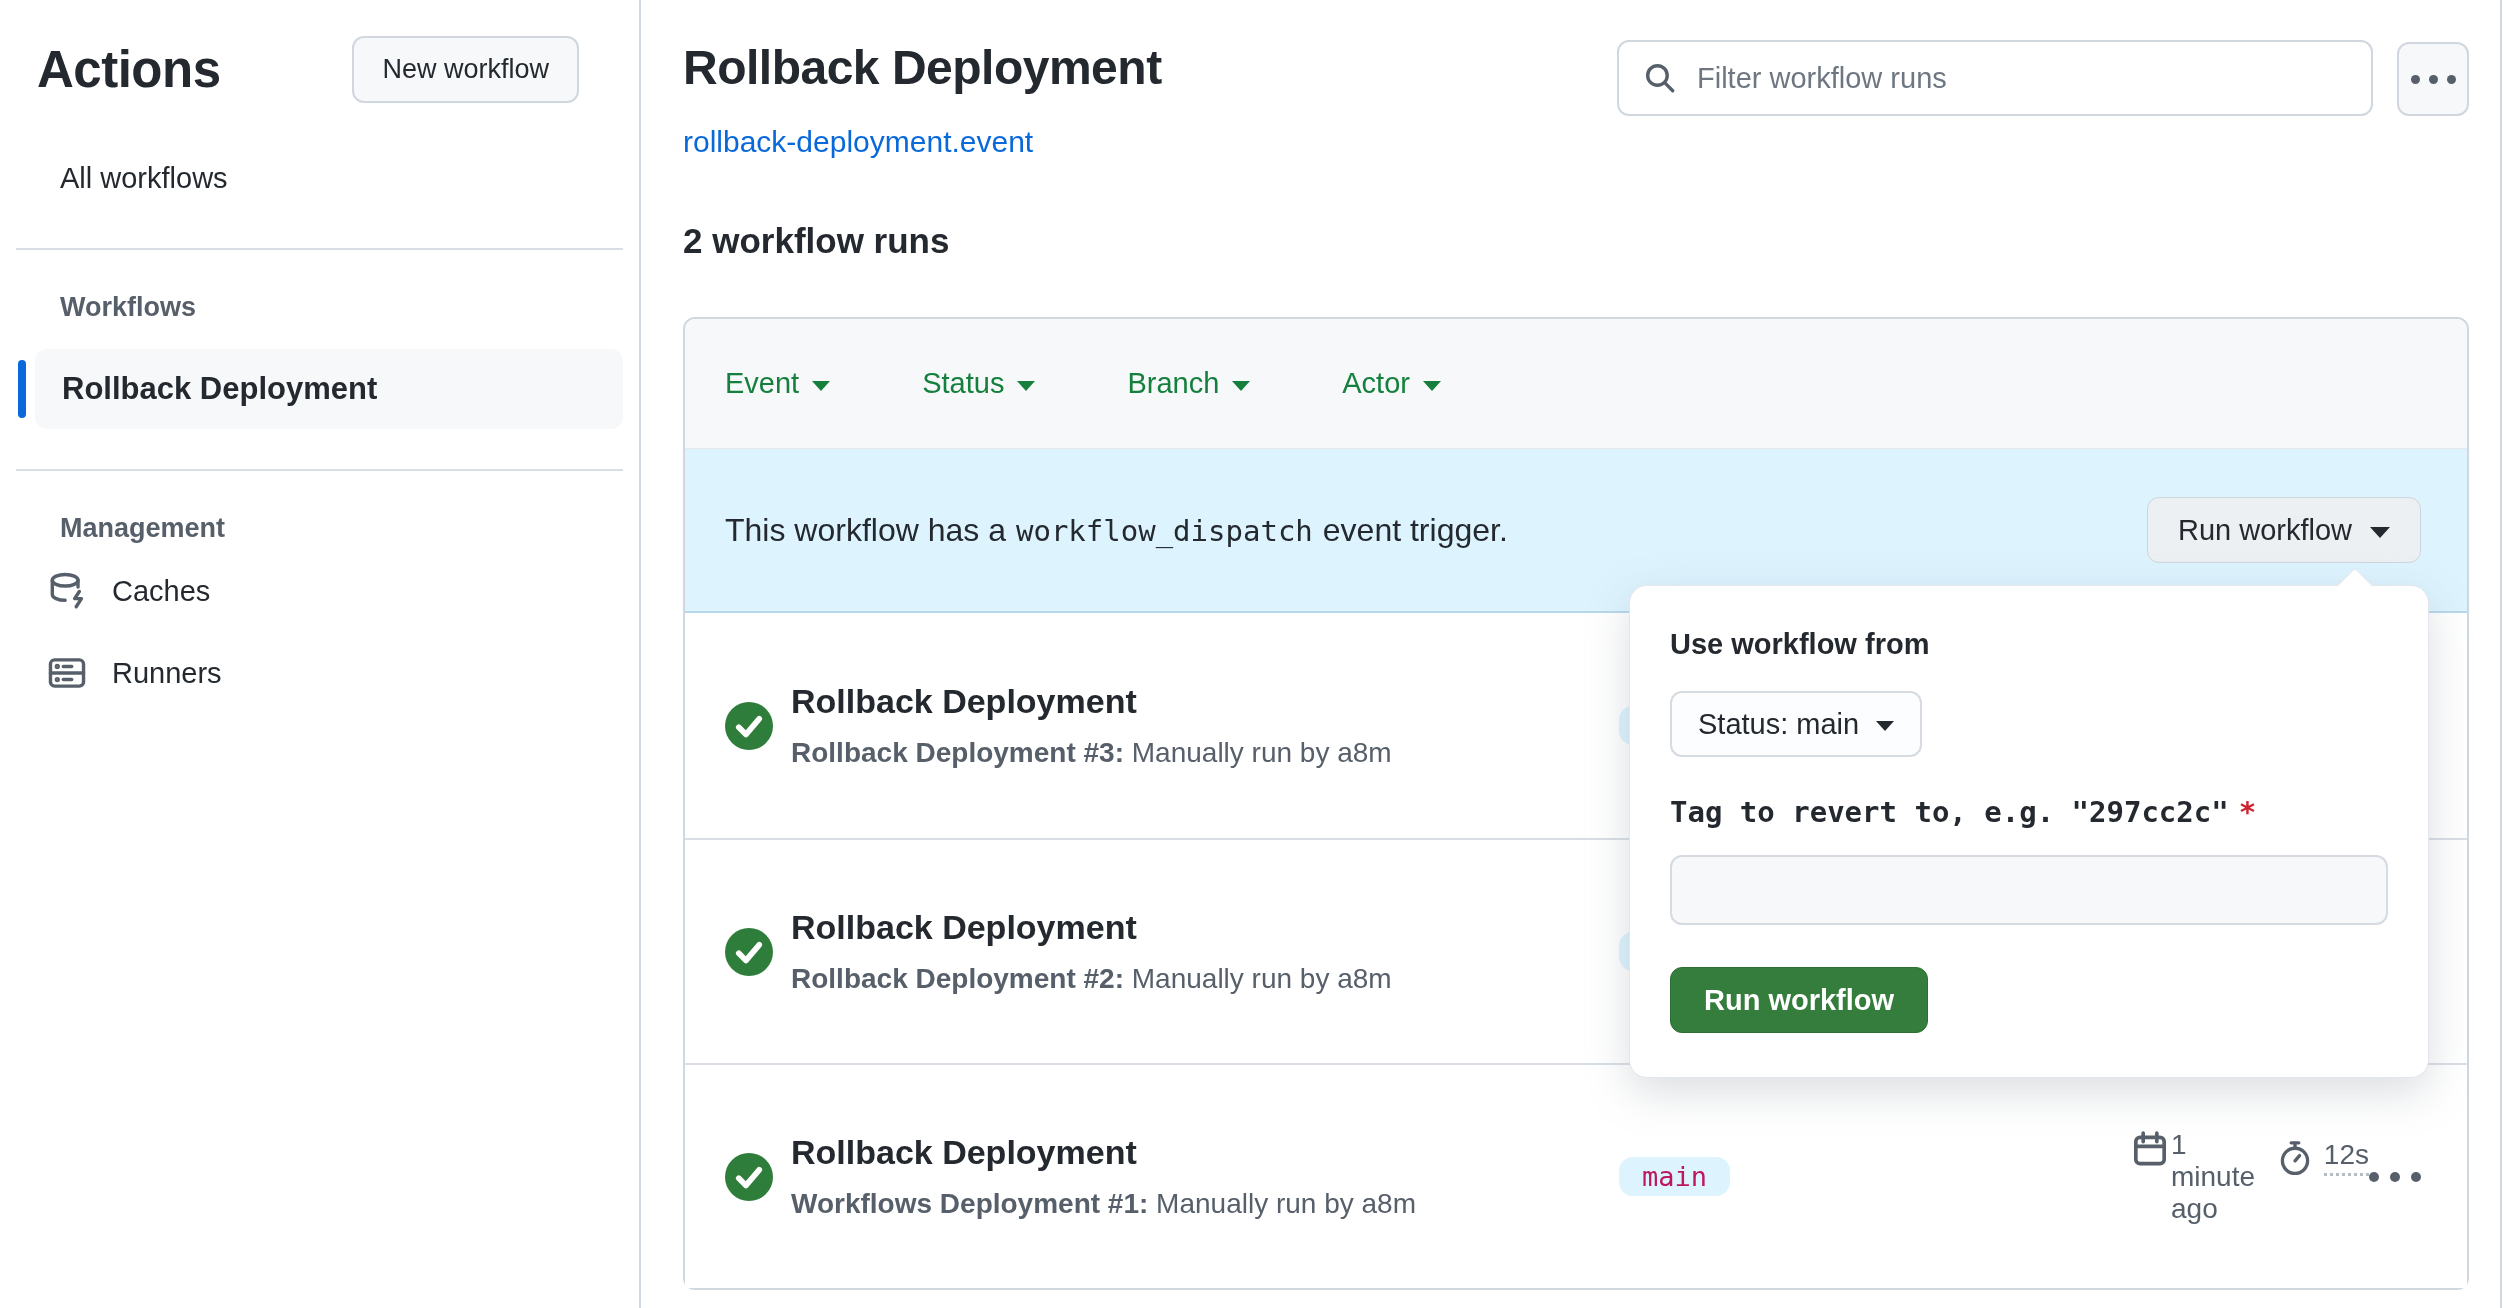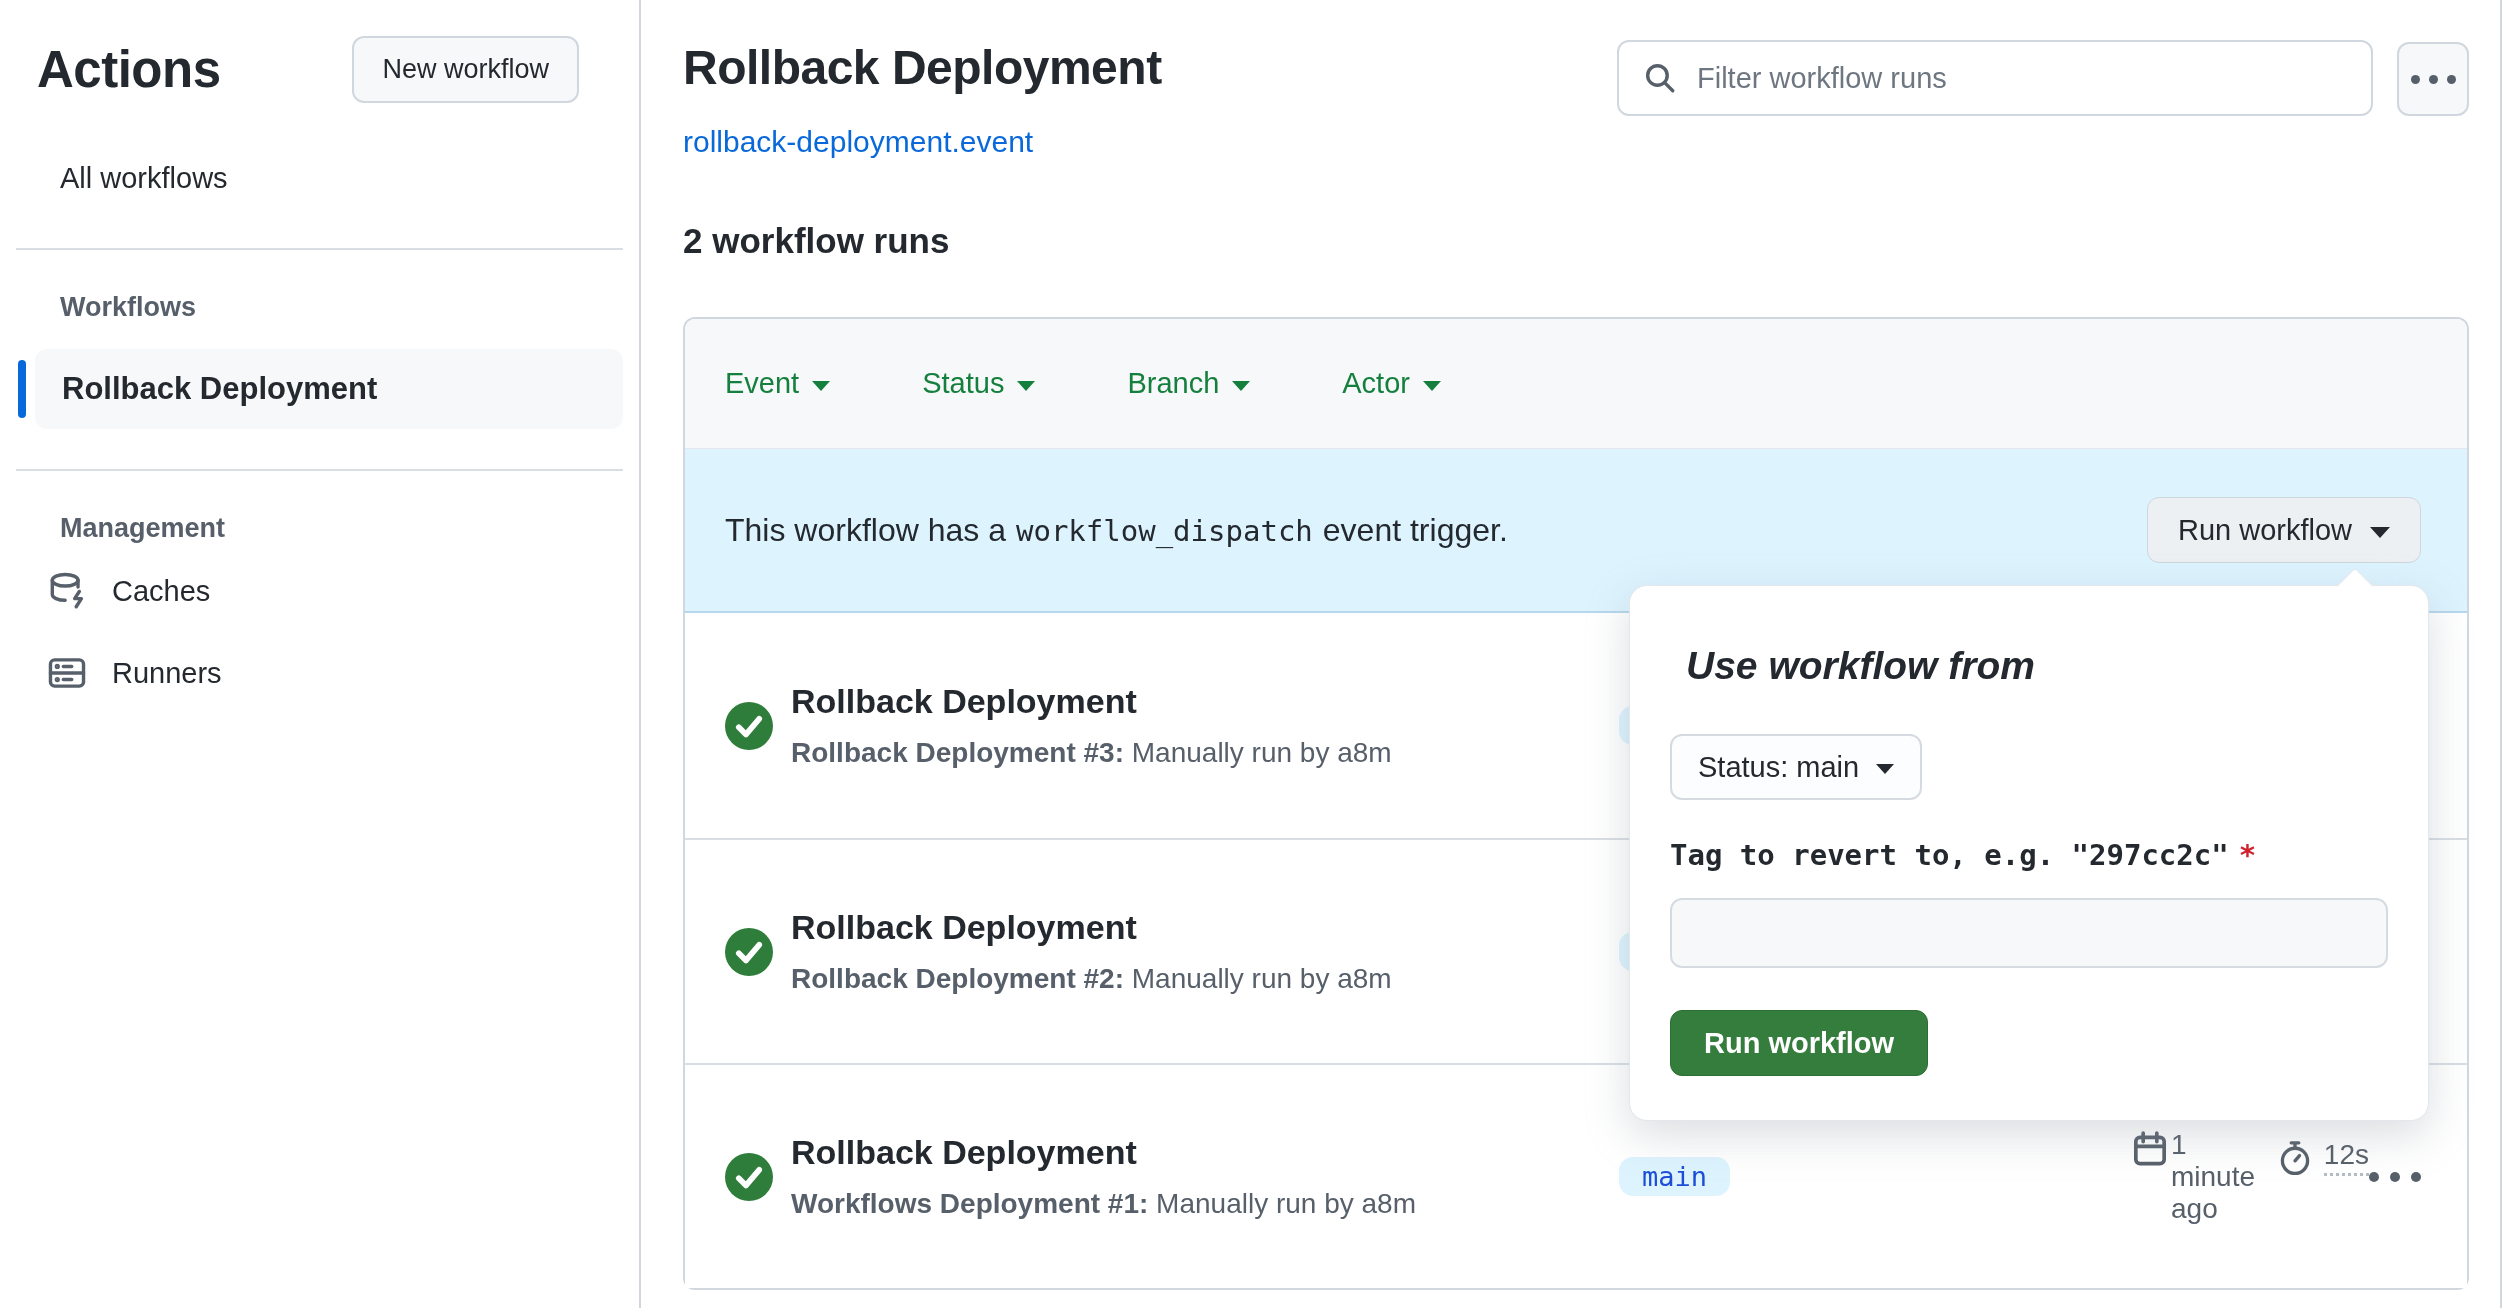--- a/index.html
+++ b/index.html
@@ -75,21 +75,21 @@
 
   .run-row { display:flex; align-items:center; height:225px; padding:0 46px 0 40px; background:#fff; }
   .run-row + .run-row { border-top:2px solid #d8dee4; }
   .run-row:last-child { border-radius:0 0 10px 10px; }
   .status-icon { width:48px; height:48px; flex:0 0 48px; }
   .run-text { margin-left:18px; width:828px; }
   .run-title { display:block; font-size:34px; font-weight:700; color:#24292f; text-decoration:none; margin-bottom:16px; }
   .run-sub { font-size:28px; color:#57606a; }
   .run-sub .strong { font-weight:700; }
   .branch-col { width:510px; }
-  .branch-badge { display:inline-block; font-family:"DejaVu Sans Mono",monospace; font-size:27px; color:#1d4ed8; background:#ddf4ff; padding:4px 23px; border-radius:14px; cursor:pointer; }
+  .branch-badge { display:inline-block; font-family:"DejaVu Sans Mono",monospace; font-size:27px; color:#be185d; background:#ddf4ff; padding:4px 23px; border-radius:14px; cursor:pointer; }
   .run-meta { width:240px; font-size:28px; color:#57606a; display:flex; flex-direction:row; align-items:flex-start; }
   .run-meta svg { stroke:#57606a; fill:none; stroke-width:1.4; stroke-linecap:round; stroke-linejoin:round; }
   .meta-cal svg { width:42px; height:42px; }
   .meta-time { margin-top:0px; }
   .meta-duration { display:flex; align-items:center; gap:10px; margin-top:10px; }
   .meta-duration svg { width:38px; height:38px; }
   .duration-text { border-bottom:3px dotted #b4bcc4; padding-bottom:2px; }
   .kebab-btn { margin-left:auto; width:52px; height:48px; background:none; border:none; display:flex; align-items:center; justify-content:center; gap:11px; }
   .kebab-btn .dot { width:10px; height:10px; }
 
@@ -97,21 +97,21 @@
   .dispatch-panel {
     position:absolute; z-index:5; left:944px; top:266px; width:800px;
     background:#fff; border:1px solid #e3e6ea; border-radius:18px;
     box-shadow:0 14px 44px rgba(140,149,159,0.32); padding:42px 40px 44px;
   }
   .panel-caret {
     position:absolute; top:-13px; left:712px; width:26px; height:26px;
     background:#fff; border-left:1px solid #e3e6ea; border-top:1px solid #e3e6ea;
     transform:rotate(45deg); border-radius:3px 0 0 0;
   }
-  .panel-heading { font-size:39px; font-weight:700; margin:16px;font-style:italic; }
+  .panel-heading { font-size:29px; font-weight:700; margin:0; }
   .branch-select {
     margin-top:30px; height:66px; padding:0 26px; background:#fcfdfe;
     border:2px solid #d5dbe1; border-radius:12px; font-size:29px; color:#24292f;
     display:inline-flex; align-items:center; gap:17px;
   }
   .tag-label { display:block; margin-top:38px; font-size:29px; font-weight:700; font-family:"DejaVu Sans Mono",monospace; }
   .required-mark { color:#cf222e; margin-left:10px; }
   .tag-input {
     margin-top:26px; width:100%; height:70px; background:#f6f8fa;
     border:2px solid #d5dbe1; border-radius:12px; font-size:29px; padding:0 22px;

